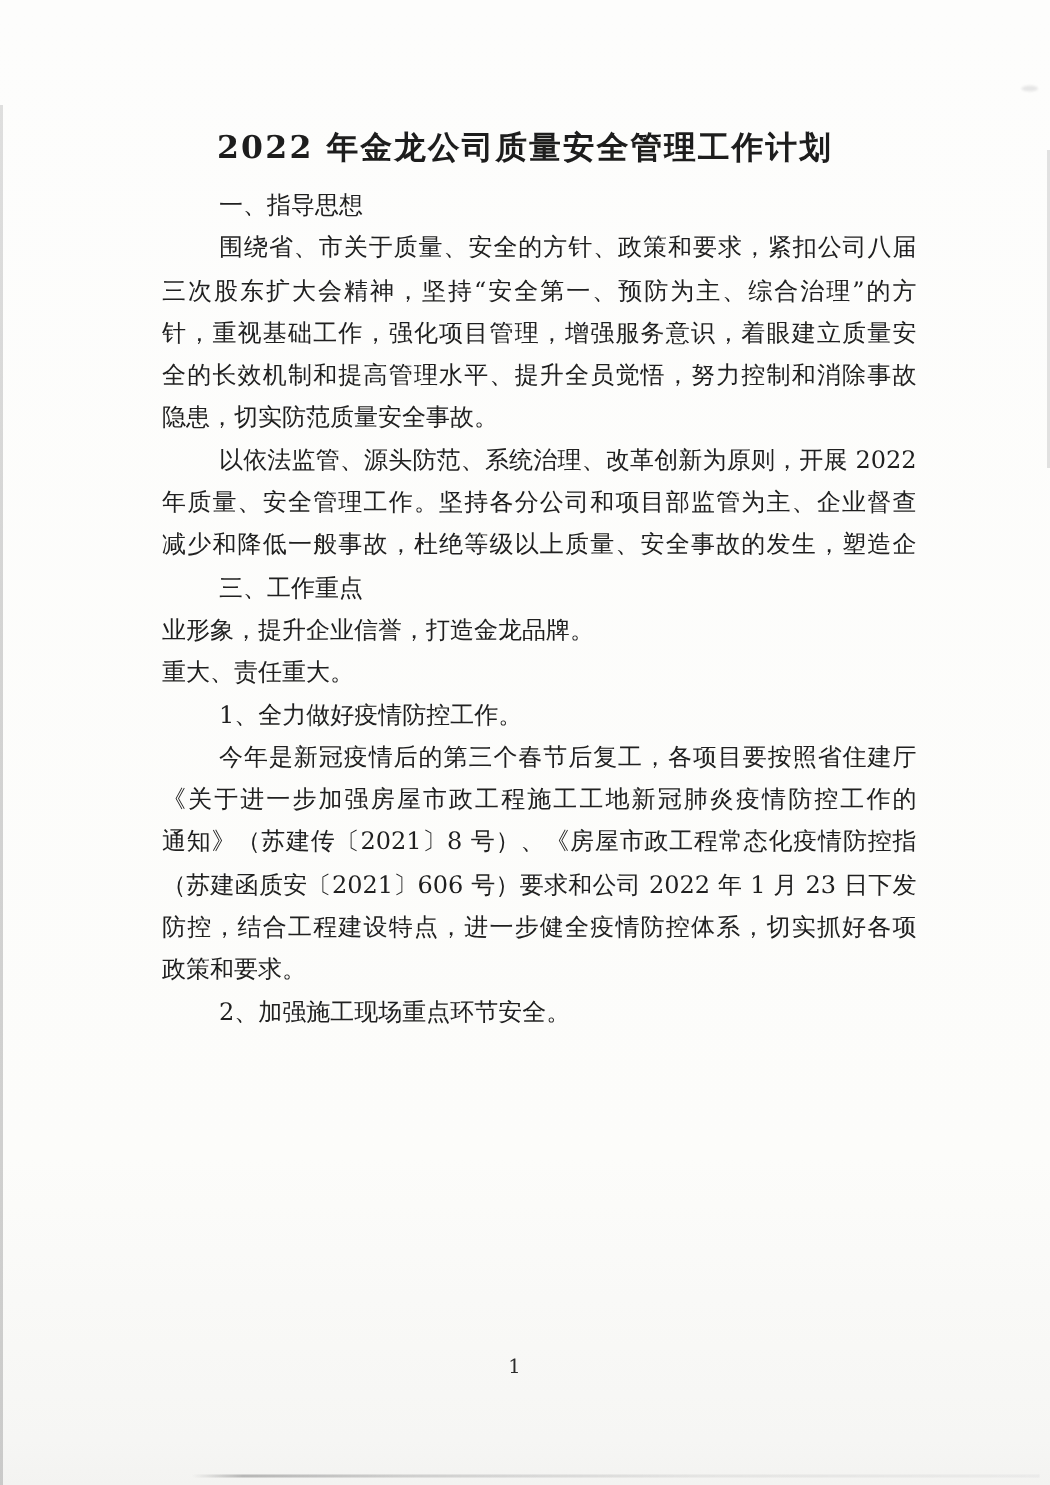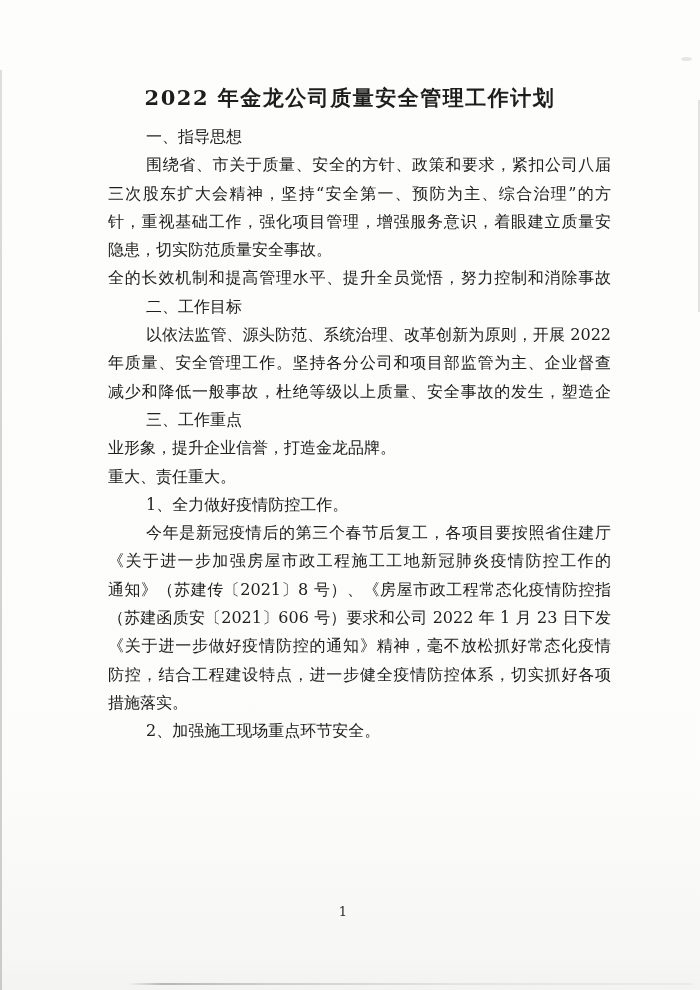--- a/index.html
+++ b/index.html
@@ -100,37 +100,35 @@
 <body>
 
 <div class="page">
   <div class="doc-title">2022 年金龙公司质量安全管理工作计划</div>
 
   <div class="doc-body" id="doc-body">
       <div class="line indent">一、指导思想</div>
       <div class="line indent fill">围绕省、市关于质量、安全的方针、政策和要求，紧扣公司八届</div>
       <div class="line fill">三次股东扩大会精神，坚持“安全第一、预防为主、综合治理”的方</div>
       <div class="line fill">针，重视基础工作，强化项目管理，增强服务意识，着眼建立质量安</div>
+      <div class="line fill">全的长效机制和提高管理水平、提升全员觉悟，努力控制和消除事故</div>
       <div class="line">隐患，切实防范质量安全事故。</div>
-      <div class="line fill">全的长效机制和提高管理水平、提升全员觉悟，努力控制和消除事故</div>
-      <div class="line indent">二、工作目标</div>
       <div class="line indent fill">以依法监管、源头防范、系统治理、改革创新为原则，开展 2022</div>
       <div class="line fill">年质量、安全管理工作。坚持各分公司和项目部监管为主、企业督查</div>
       <div class="line fill">减少和降低一般事故，杜绝等级以上质量、安全事故的发生，塑造企</div>
       <div class="line indent">三、工作重点</div>
       <div class="line">业形象，提升企业信誉，打造金龙品牌。</div>
       <div class="line">重大、责任重大。</div>
       <div class="line indent">1、全力做好疫情防控工作。</div>
       <div class="line indent fill">今年是新冠疫情后的第三个春节后复工，各项目要按照省住建厅</div>
       <div class="line fill">《关于进一步加强房屋市政工程施工工地新冠肺炎疫情防控工作的</div>
       <div class="line fill">通知》（苏建传〔2021〕8 号）、《房屋市政工程常态化疫情防控指南》</div>
       <div class="line fill">（苏建函质安〔2021〕606 号）要求和公司 2022 年 1 月 23 日下发的</div>
-      <div class="line fill">《关于进一步做好疫情防控的通知》精神，毫不放松抓好常态化疫情</div>
       <div class="line fill">防控，结合工程建设特点，进一步健全疫情防控体系，切实抓好各项</div>
-      <div class="line">措施落实。</div>
+      <div class="line">政策和要求。</div>
       <div class="line indent">2、加强施工现场重点环节安全。</div>
     </div>
 
   <div class="page-number">1</div>
 
   <div class="artifact-left-edge"></div>
   <div class="artifact-right-edge"></div>
   <div class="artifact-bottom-smudge"></div>
   <div class="artifact-corner-smudge"></div>
 </div>

